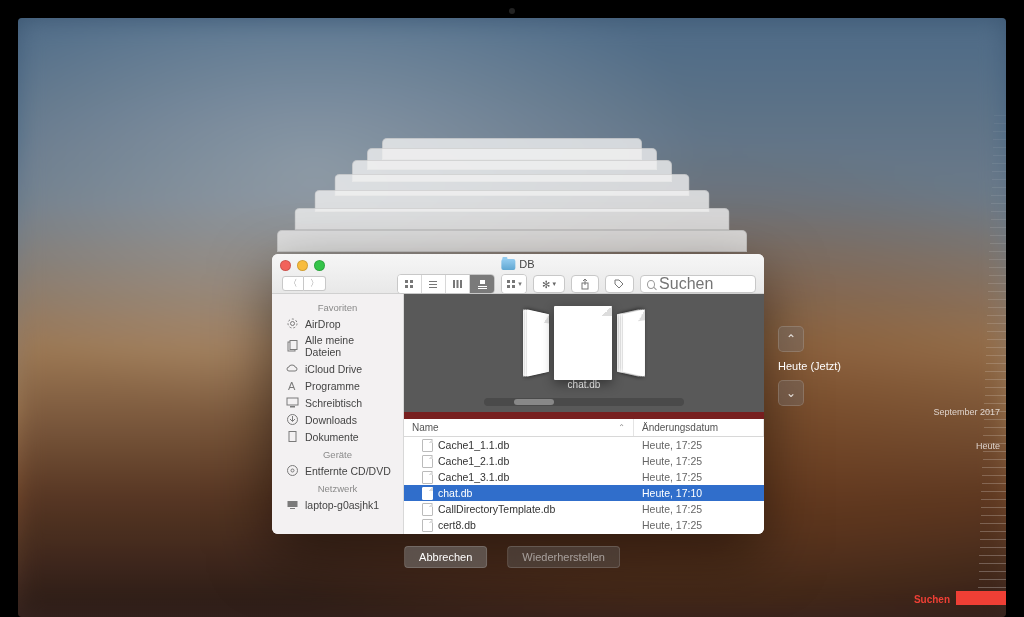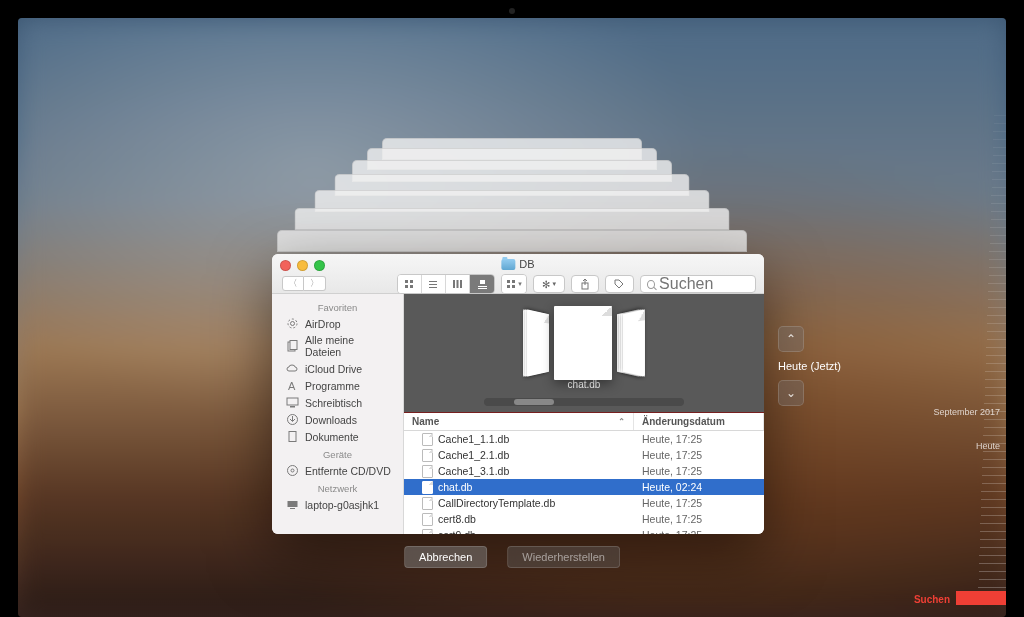--- a/index.html
+++ b/index.html
@@ -62,21 +62,21 @@
 .cf-track { position:absolute; left:0; right:0; top:10px; height:78px; display:flex; align-items:center; justify-content:center; }
 .cf-page { background:#fff; border-radius:1px; position:relative; }
 .cf-page .fold{position:absolute;top:0;right:0;width:10px;height:10px;background:linear-gradient(135deg,transparent 50%,#ddd 50%)}
 .cf-side { width:38px; height:62px; margin:0 -18px; transform:perspective(200px) rotateY(55deg); box-shadow:0 0 4px rgba(0,0,0,.3); }
 .cf-side.r{transform:perspective(200px) rotateY(-55deg)}
 .cf-center { width:58px; height:74px; margin:0 14px; z-index:5; position:relative; box-shadow:0 4px 12px rgba(0,0,0,.4); }
 .cf-label { position:absolute; left:50%; bottom:22px; transform:translateX(-50%); color:#fff; font-size:10px; }
 .cf-scroll { position:absolute; left:80px; right:80px; bottom:6px; height:8px; background:#4a4a4a; border-radius:4px; }
 .cf-thumb { position:absolute; left:30px; width:40px; top:1px; bottom:1px; background:#888; border-radius:3px; }
 
-.list-header { display:flex; background:#fff; border-top:1px solid #7f1d1d; border-bottom:1px solid #d8d8d8; font-size:10px; color:#555;font-weight:bold; }
+.list-header { display:flex; background:#fff; border-top:7px solid #7f1d1d; border-bottom:1px solid #d8d8d8; font-size:10px; color:#555; }
 .list-header div { padding:3px 8px; border-right:1px solid #e4e4e4; display:flex; align-items:center; gap:4px; }
 .col-name{flex:1} .col-date{width:130px}
 .sort-caret{font-size:8px;color:#888}
 .list { flex:1; overflow-y:auto; font-size:10.5px; }
 .row { display:flex; align-items:center; height:16px; color:#333; }
 .row .c-name{flex:1; display:flex; align-items:center; gap:5px; padding-left:18px;}
 .row .c-date{width:130px; padding-left:8px; color:#666;}
 .row.selected{background:#2a6fd6;color:#fff}
 .row.selected .c-date{color:#fff}
 .file-ico{width:11px;height:13px;background:#fff;border:1px solid #bbb;border-radius:1px;position:relative;flex-shrink:0}
@@ -340,21 +340,21 @@
                   <span class="file-ico"></span>
                   <span>Cache1_3.1.db</span>
                 </div>
                 <div class="c-date">Heute, 17:25</div>
               </div>
               <div class="row selected">
                 <div class="c-name">
                   <span class="file-ico"></span>
                   <span>chat.db</span>
                 </div>
-                <div class="c-date">Heute, 02:24</div>
+                <div class="c-date">Heute, 17:10</div>
               </div>
               <div class="row">
                 <div class="c-name">
                   <span class="file-ico"></span>
                   <span>CallDirectoryTemplate.db</span>
                 </div>
                 <div class="c-date">Heute, 17:25</div>
               </div>
               <div class="row">
                 <div class="c-name">

